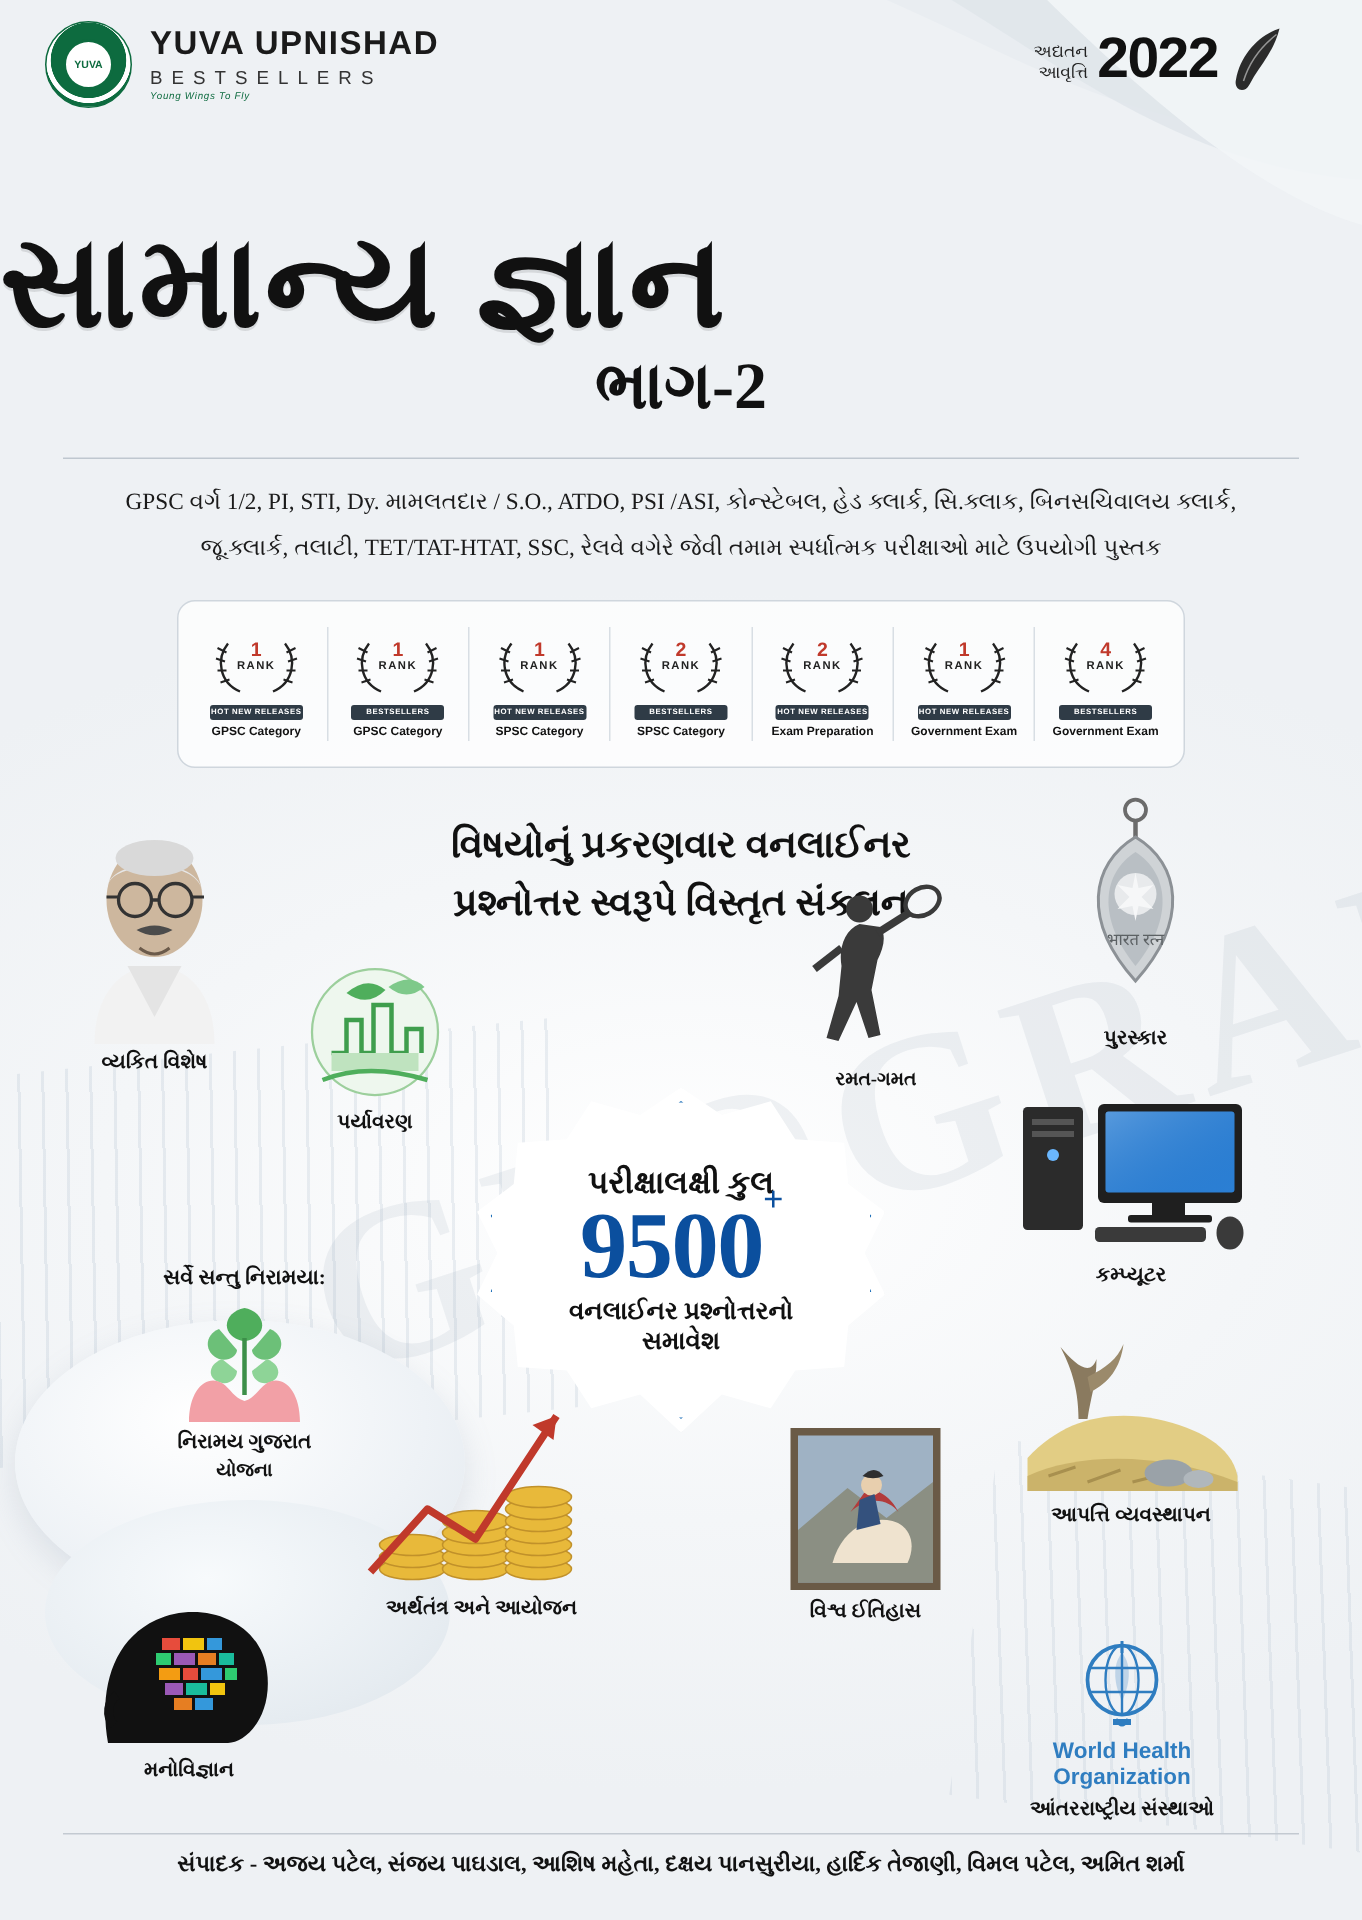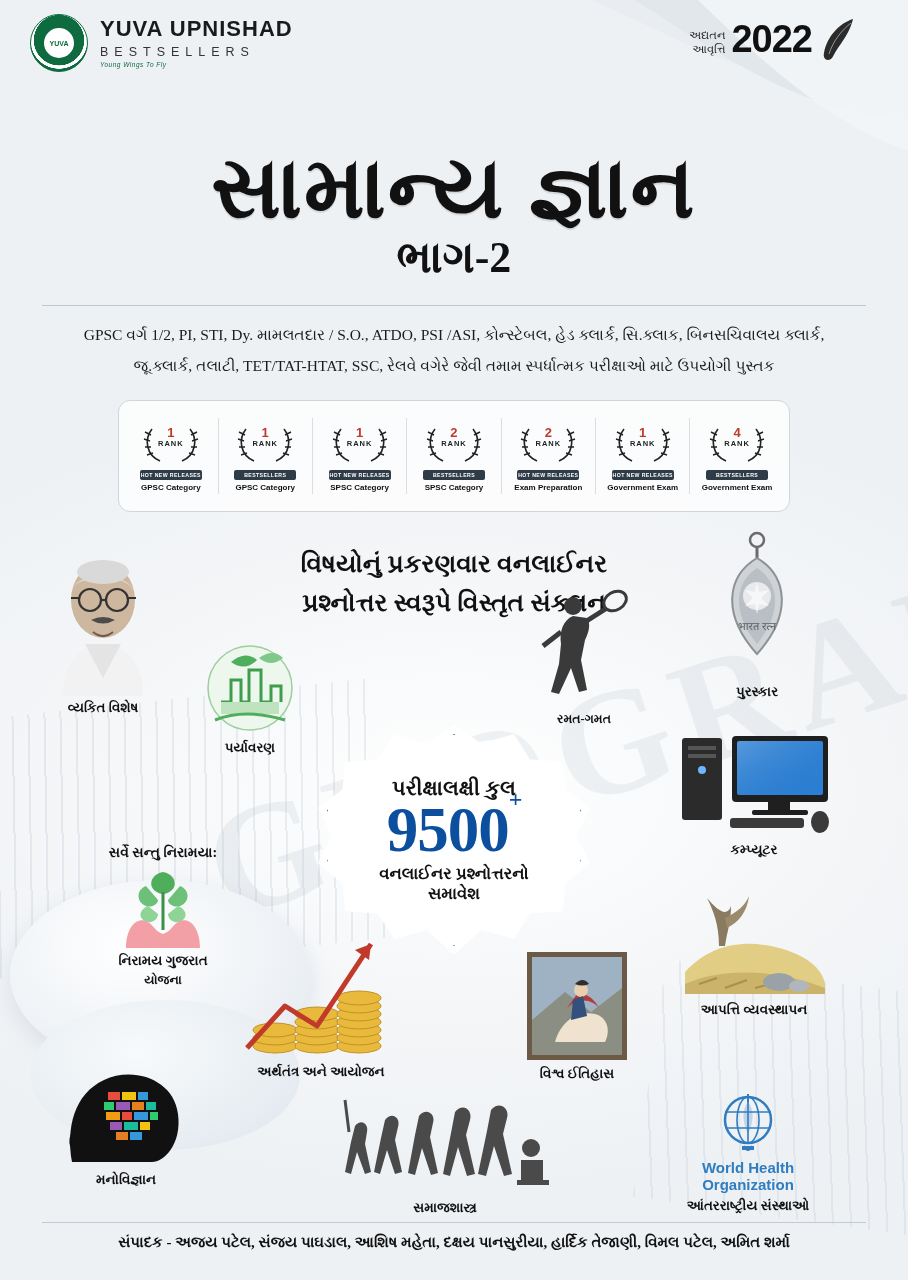--- a/index.html
+++ b/index.html
@@ -79,21 +79,20 @@
   .logo-tag { font-size:6.5px; color:#0d6b3f; letter-spacing:.5px; margin-top:3px; font-style:italic;}
 
   .edition-block { position:absolute; right:52px; top:14px; display:flex; align-items:center; gap:6px; }
   .edition-words { text-align:right; font-size:11.5px; color:#222; line-height:1.25; padding-top:6px; }
   .edition-year { font-size:38px; font-weight:700; color:#111; letter-spacing:-1px; }
   .feather { margin-left:2px; margin-top:2px; }
 
   
   .main-title {
     position:absolute; top:138px; left:0; width:100%;
-    text-align:center;
     font-family:"Liberation Serif", serif;
     font-size:86px; font-weight:700; color:#111;
     letter-spacing:2px;
     text-shadow:0 2px 0 rgba(0,0,0,.10);
   }
   .sub-title {
     position:absolute; top:232px; left:0; width:100%;
     text-align:center; font-family:"Liberation Serif", serif;
     font-size:44px; font-weight:700; color:#111;
   }
@@ -531,36 +530,20 @@
           <rect x="68" y="64" width="14" height="8" fill="#1abc9c"></rect>
           <rect x="84" y="64" width="10" height="8" fill="#f1c40f"></rect>
         <rect x="60" y="74" width="12" height="8" fill="#e67e22"></rect>
           <rect x="74" y="74" width="12" height="8" fill="#3498db"></rect>
       </g>
       <path d="M22,72 C16,76 14,86 20,92" stroke="#111" stroke-width="6" fill="none"></path>
     </svg>
     <div class="icon-cap">મનોવિજ્ઞાન</div>
   </div>
 
-  <div class="icon-item" style="left:330px; top:1090px; width:230px;">
-    <svg width="220" height="106" viewBox="0 0 220 106" style="display:block;margin:0 auto;">
-      <g fill="#4a4a4a">
-        <path d="M20,36 c6,-8 14,-2 12,6 l-2,12 l6,28 l-6,2 l-8,-22 l-6,22 l-6,-2 l6,-30 z"></path>
-        <path d="M14,42 L10,10" stroke="#4a4a4a" stroke-width="3"></path>
-        <path d="M50,30 c7,-9 16,-2 13,7 l-3,13 l7,32 l-7,2 l-8,-24 l-7,24 l-6,-2 l7,-34 z"></path>
-        <path d="M84,26 c7,-9 17,-2 14,7 l-3,14 l8,36 l-7,2 l-9,-27 l-7,27 l-7,-2 l7,-38 z"></path>
-        <path d="M120,22 c8,-10 18,-2 15,8 l-4,15 l9,39 l-8,2 l-9,-29 l-8,29 l-7,-2 l8,-41 z"></path>
-        <path d="M156,20 c8,-10 19,-2 16,8 l-4,16 l9,40 l-8,2 l-10,-30 l-8,30 l-8,-2 l9,-43 z"></path>
-        <circle cx="196" cy="58" r="9"></circle>
-        <path d="M186,70 h22 v20 h-22 z"></path>
-        <rect x="182" y="90" width="32" height="5"></rect>
-      </g>
-    </svg>
-    <div class="icon-cap">સમાજશાસ્ત્ર</div>
-  </div>
 
   <div class="icon-item" style="left:648px; top:1090px; width:200px;">
     <svg width="74" height="66" viewBox="0 0 74 66" style="display:block;margin:0 auto;">
       <circle cx="37" cy="30" r="23" fill="none" stroke="#2f7dc0" stroke-width="2.5"></circle>
       <ellipse cx="37" cy="30" rx="11" ry="23" fill="none" stroke="#2f7dc0" stroke-width="1.6"></ellipse>
       <path d="M15,22 h44 M15,38 h44 M37,7 v46" stroke="#2f7dc0" stroke-width="1.6"></path>
       <path d="M37,4 L37,12 M33,56 q4,8 8,0" stroke="#2f7dc0" stroke-width="2"></path>
       <path d="M37,12 C30,20 32,34 37,44 C42,34 44,20 37,12 Z" fill="#2f7dc0" opacity=".25"></path>
       <path d="M31,56 h12 v4 h-12 z" fill="#2f7dc0"></path>
     </svg>

